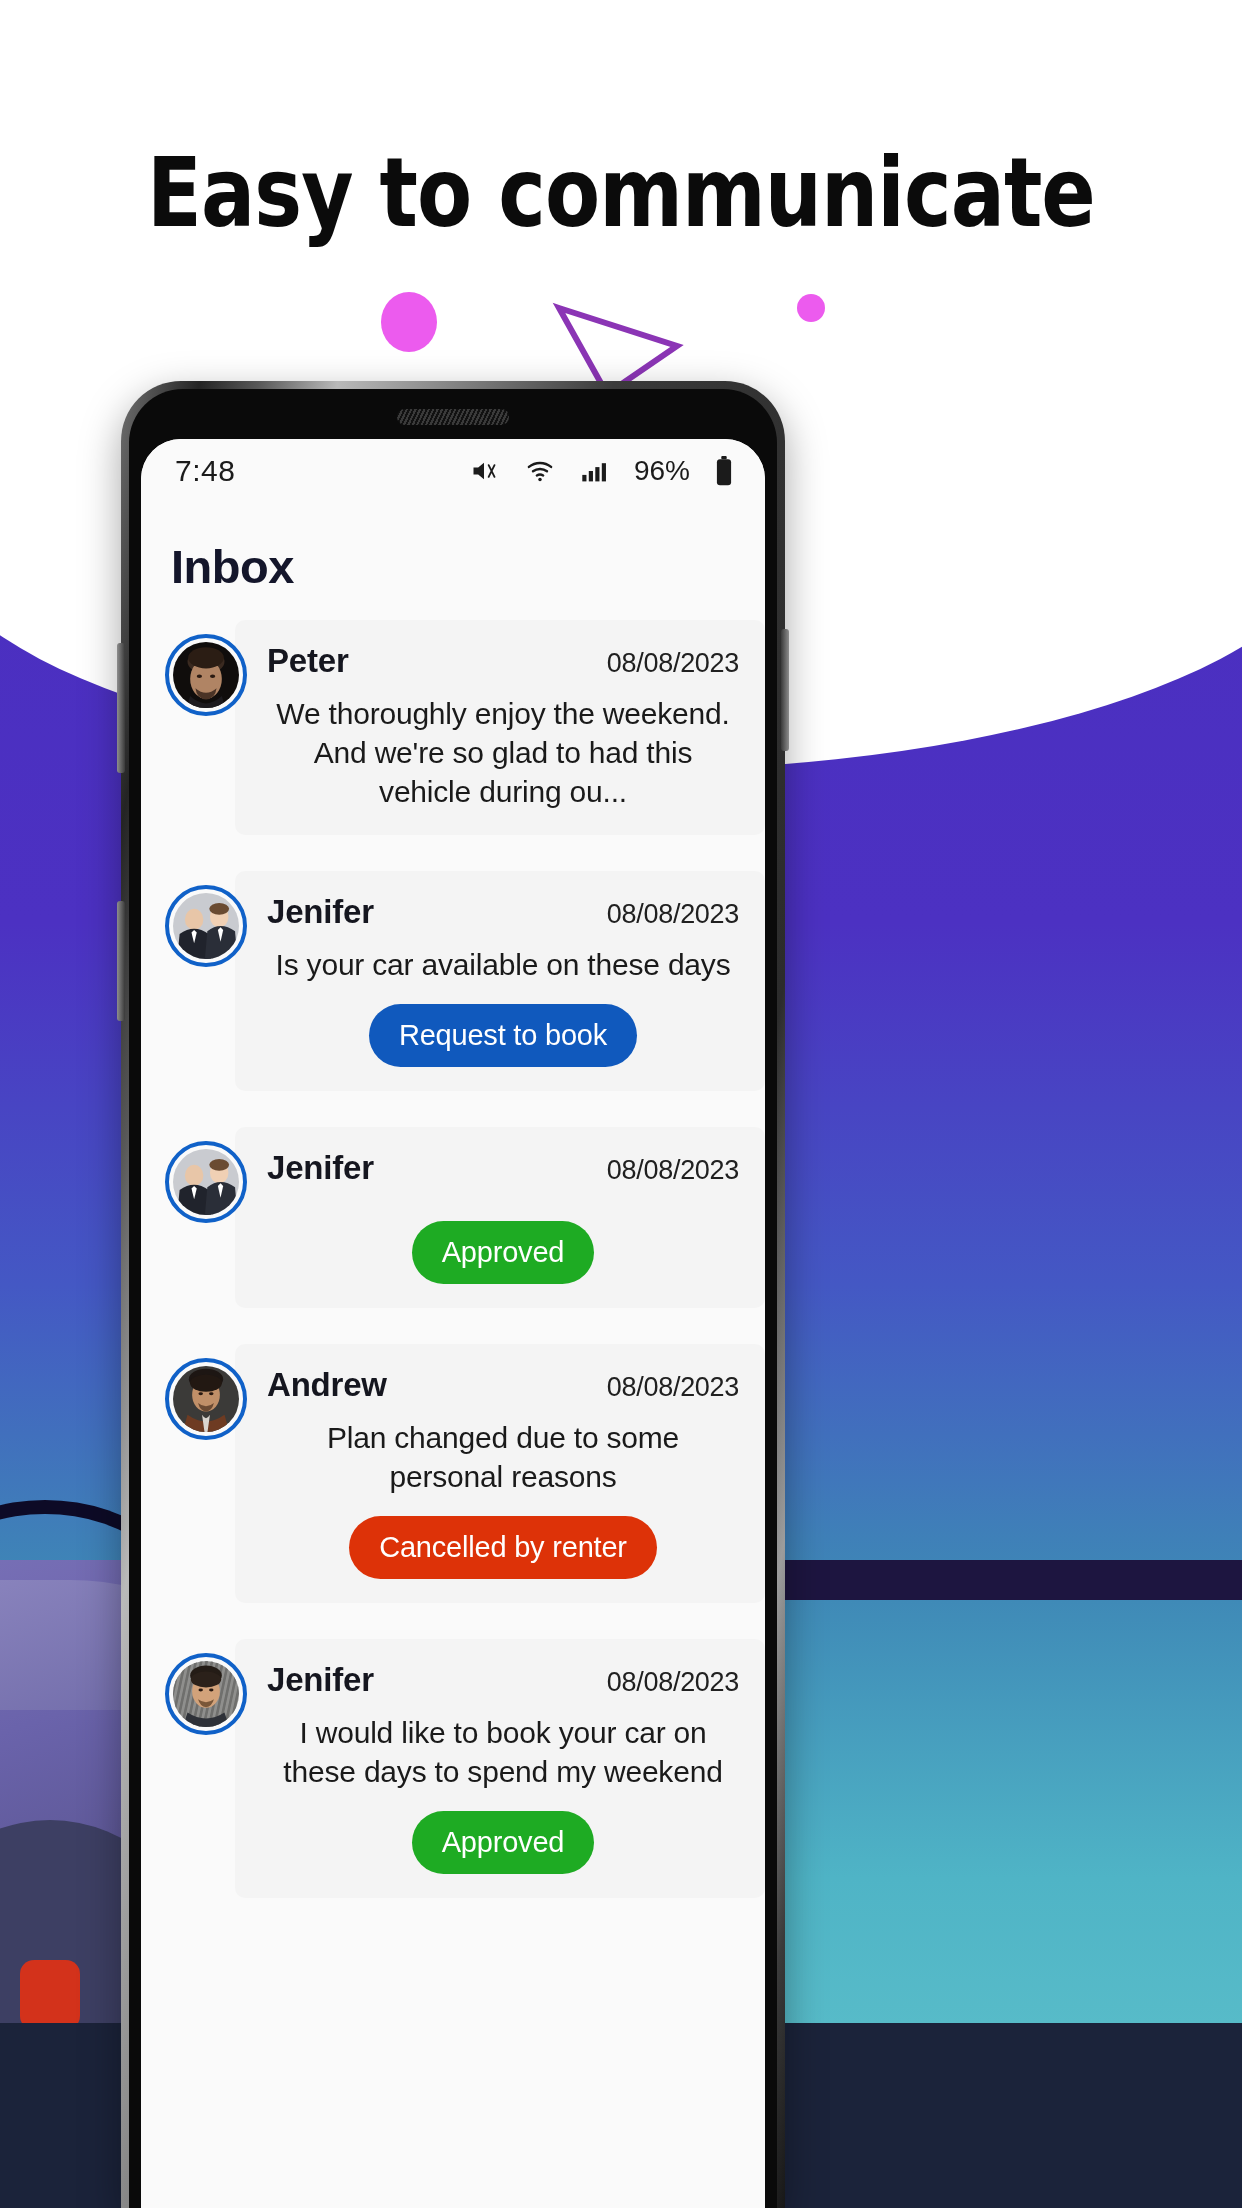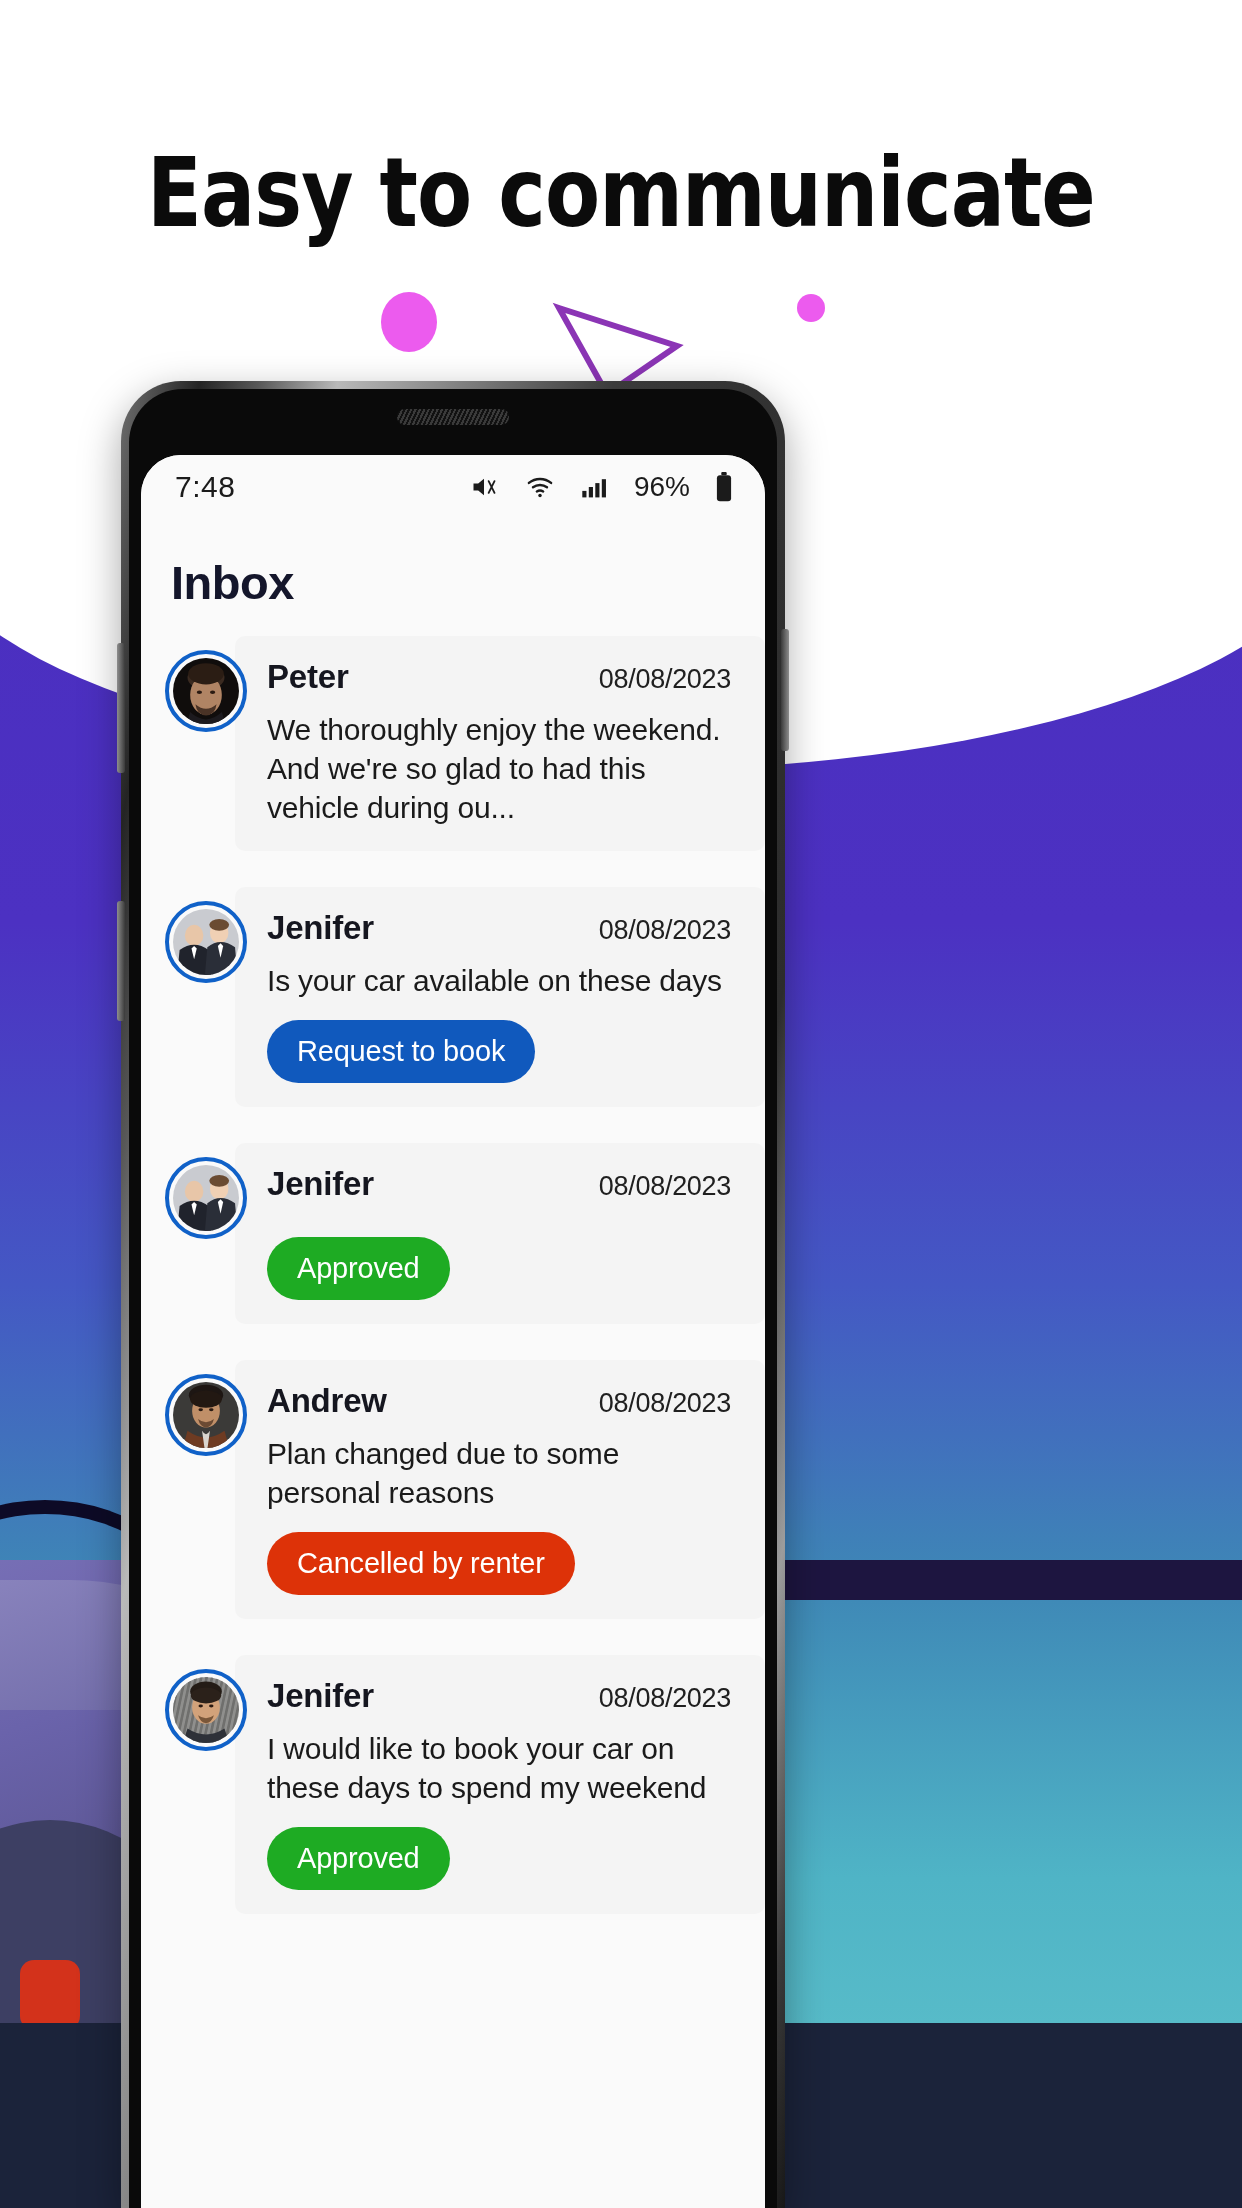--- a/index.html
+++ b/index.html
@@ -128,21 +128,20 @@
     position:absolute; left:50%; top:28px; transform:translateX(-50%);
     width:112px; height:16px;
     background:repeating-linear-gradient(115deg,#3a3a3a 0 2px,#111 2px 4px);
     border-radius:8px;
   }
   .phone-screen {
     position:absolute; left:20px; top:58px; right:20px; bottom:0;
     background:#fafafa;
     border-radius:40px 40px 0 0;
     overflow:hidden;
-    margin-top:16px;
   }
   .btn-vol {
     position:absolute; left:-4px; width:8px;
     background:linear-gradient(90deg,#8d8d8d,#3a3a3a);
     border-radius:3px;
   }
   .btn-vol.v1 { top:262px; height:130px; }
   .btn-vol.v2 { top:520px; height:120px; }
   .btn-pwr {
     position:absolute; right:-4px; top:248px; width:8px; height:122px;
@@ -193,22 +192,23 @@
     width:100%; height:100%; border-radius:50%;
     overflow:hidden; position:relative;
   }
   .avatar svg { width:100%; height:100%; display:block; }
 
   .msg-card {
     flex:1 1 auto;
     margin-left:-12px;
     background:#f4f4f4;
     border-radius:10px;
-    padding:22px 34px 24px 32px;
+    padding:22px 26px 24px 32px;
     min-height:110px;
+    text-align:center;
   }
   .msg-head {
     display:flex; align-items:baseline; justify-content:space-between;
     margin-bottom:14px;
   }
   .msg-name { font-size:33px; font-weight:600; color:#15161f; letter-spacing:-0.2px; }
   .msg-date { font-size:27px; color:#202020; letter-spacing:-0.3px; }
   .msg-text {
     font-size:30px; color:#1a1a1a; line-height:1.3; letter-spacing:-0.2px;
   }

